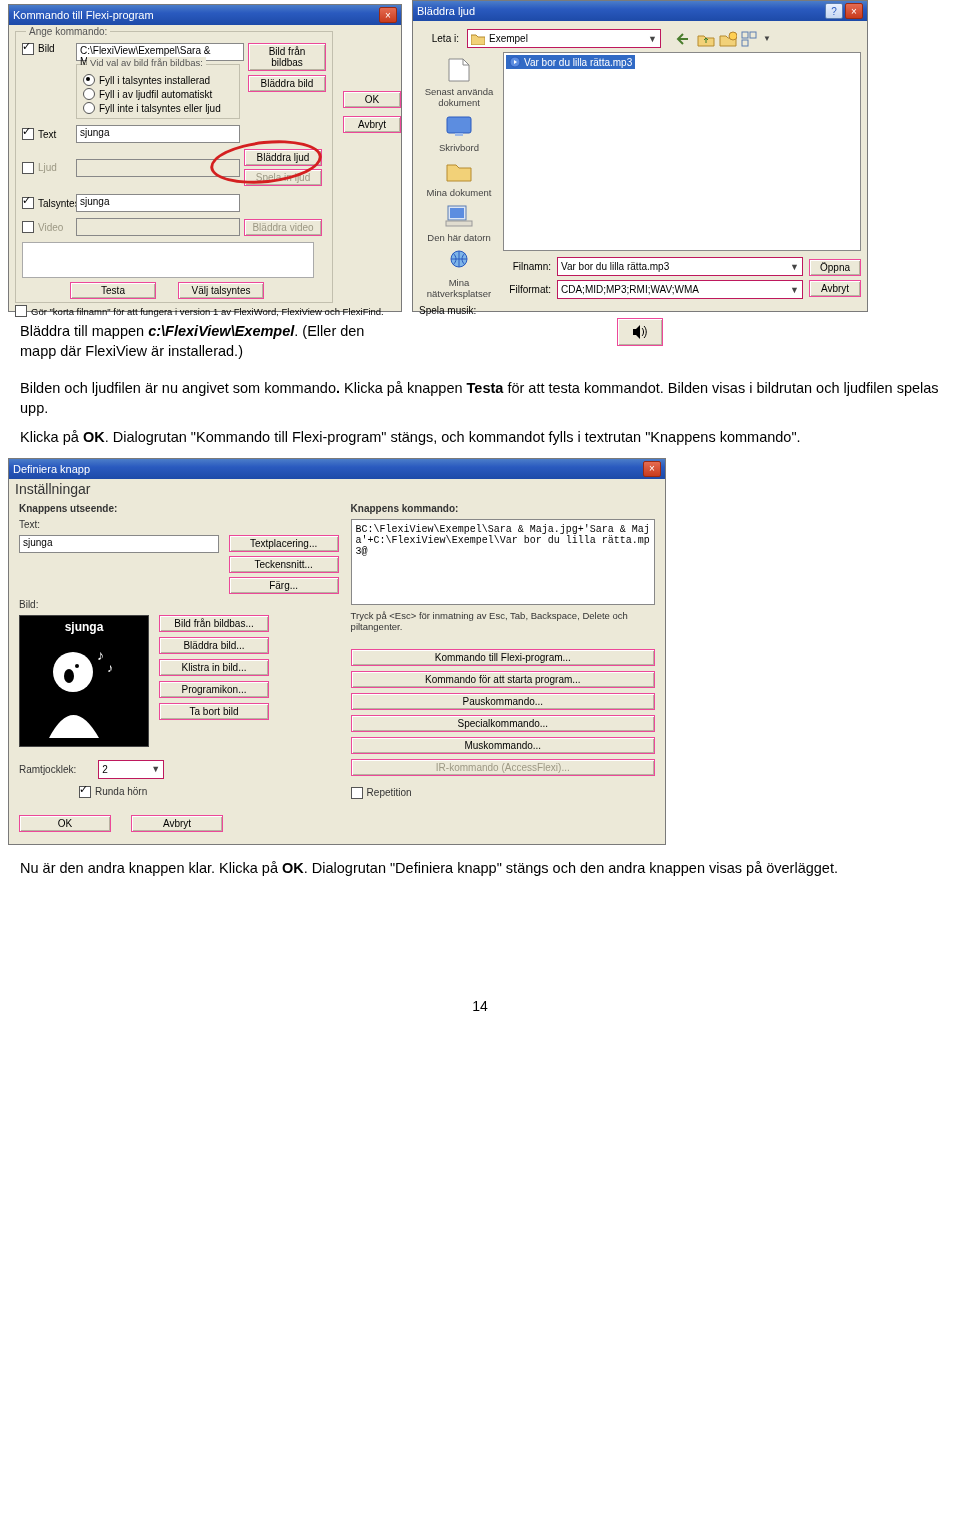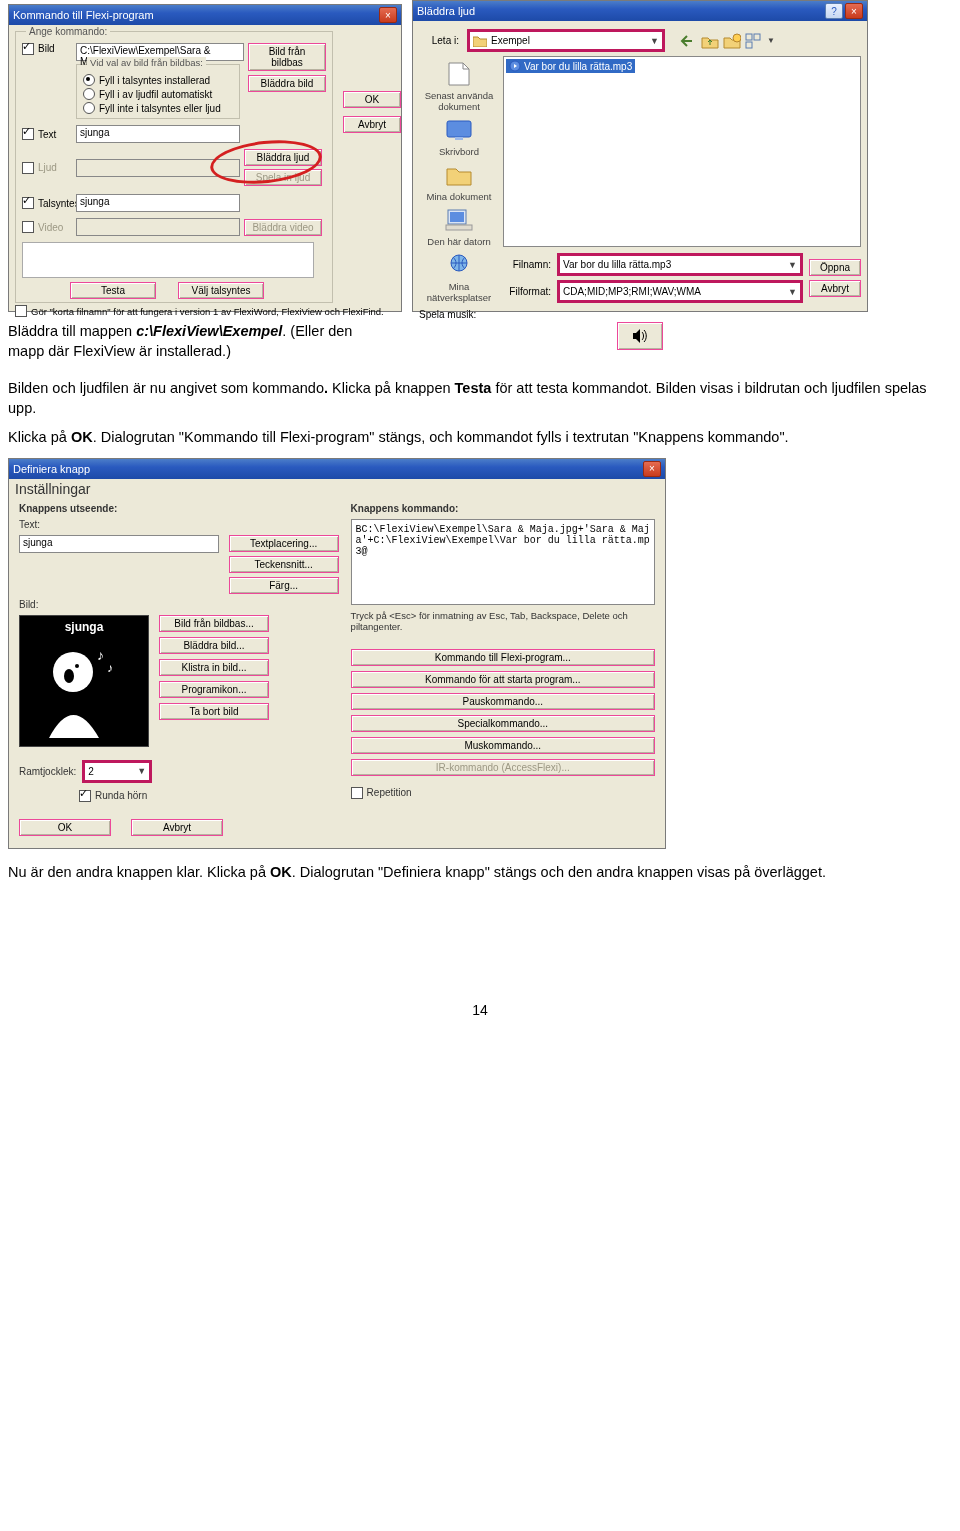--- a/index.html
+++ b/index.html
@@ -19,34 +19,34 @@
 .rad.on::after{content:"";position:absolute;left:2px;top:2px;width:4px;height:4px;background:#000;border-radius:50%}
 .tin{border:1px solid #888;background:#fff;padding:1px 3px;height:14px;font-size:10px}
 .btn{border:1px solid #ec4899;background:#ECE9D8;padding:2px 6px;font-size:10px;text-align:center;box-shadow:inset 1px 1px #fff,inset -1px -1px #b7b2a0}
 .btn.dis{color:#9c9884}
 .txtmuted{color:#9c9884}
 .sidepanel{width:80px;display:flex;flex-direction:column;gap:4px;align-items:center;padding-top:4px}
 .spitem{display:flex;flex-direction:column;align-items:center;gap:2px;font-size:9.5px;text-align:center;color:#444}
 .spicon{width:32px;height:28px;display:flex;align-items:center;justify-content:center}
 .filelist{flex:1;border:1px solid #888;background:#fff;height:190px;padding:2px}
 .filesel{background:#316ac5;color:#fff;padding:1px 3px;display:inline-flex;align-items:center;gap:3px;font-size:10px}
-.ddl{border:3px solid #be185d;background:#fff;padding:1px 3px;display:flex;justify-content:space-between;align-items:center;font-size:10px;height:15px}
+.ddl{border:1px solid #be185d;background:#fff;padding:1px 3px;display:flex;justify-content:space-between;align-items:center;font-size:10px;height:15px}
 .ddl .dar{font-size:9px;color:#444}
 .circle{border:3px solid #d42020;border-radius:50%;width:106px;height:36px;position:absolute;transform:rotate(-6deg)}
-.bodytext p{margin:10px 0;line-height:1.35}
+.bodytext p{margin:10px 12px;line-height:1.35}
 .bodytext i{font-style:italic}
 .bodytext b{font-weight:bold}
 .dlg3{width:656px}
 .dlg3 .menu{padding:2px 6px;font-size:14px;color:#333}
 .dlg3 .twocol{display:flex;gap:12px;padding:4px 10px 10px 10px}
 .dlg3 .col{flex:1;display:flex;flex-direction:column;gap:5px}
 .lbl{font-size:10px;color:#333}
 .txta{border:1px solid #888;background:#fff;font-family:'Courier New',monospace;font-size:10px;padding:4px;height:76px;white-space:pre-wrap;word-break:break-all}
 .bildprev{width:128px;height:130px;background:#000;color:#fff;display:flex;flex-direction:column;align-items:center;border:1px solid #444}
-.ramrow{display:flex;align-items:center;gap:6px}
+.ramrow{display:flex;align-items:center;gap:22px}
 .pnum{text-align:center;margin-top:120px;font-size:14px}
 .iconsrow{display:flex;gap:4px;align-items:center}
 </style>
 </head>
 <body>
 
 <div class="page">
 
 <div class="toprow">
 

